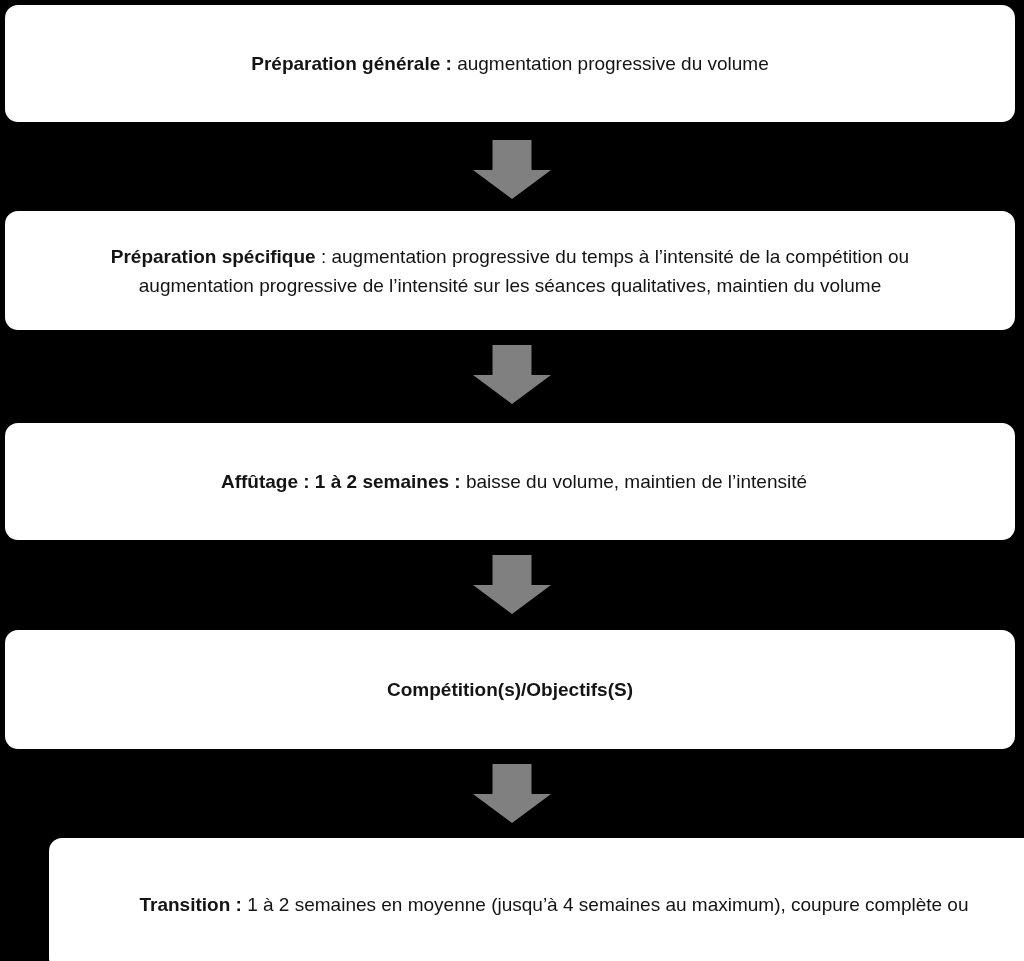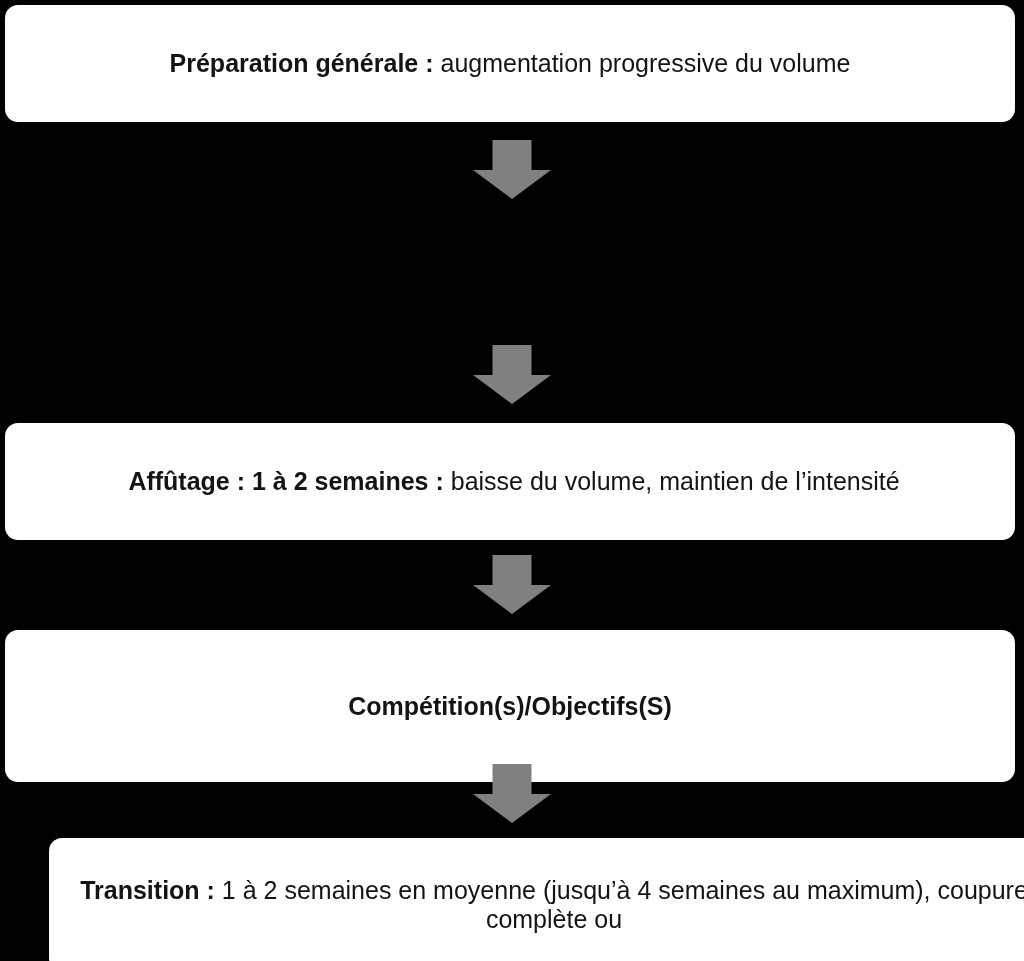--- a/index.html
+++ b/index.html
@@ -23,56 +23,59 @@
     border-radius: 13px;
     display: flex;
     align-items: center;
     justify-content: center;
     box-sizing: border-box;
     padding: 0 16px;
   }
   .step-box p {
     margin: 0;
     text-align: center;
-    font-size: 25px;
+    font-size: 19px;
     line-height: 29px;
     color: #141414;
     font-weight: 400;
   }
   .step-box p strong {
     font-weight: 700;
   }
   .arrow {
     position: absolute;
     left: 473px;
     display: block;
   }
   .box-1 { top: 5px;   height: 117px; }
   .box-2 { top: 211px; height: 119px; }
   .box-3 { top: 423px; height: 117px; padding-left: 24px; }
-  .box-4 { top: 630px; height: 152px; }
+  .box-4 { top: 630px; height: 119px; }
   .box-5 { top: 838px; height: 133px; margin-left: 44px; }
   .arrow-1 { top: 140px; }
   .arrow-2 { top: 345px; }
   .arrow-3 { top: 555px; }
   .arrow-4 { top: 764px; }
 </style>
 </head>
 <body>
 
 <div class="canvas">
 
   <section class="step-box box-1">
     <p><strong>Préparation générale :</strong><span> augmentation progressive du volume</span></p>
   </section>
 
   <svg class="arrow arrow-1" width="78" height="59" viewBox="0 0 78 59">
     <polygon points="19.5,0 58.5,0 58.5,30 78,30 39,59 0,30 19.5,30" fill="#808080"></polygon>
   </svg>
 
+  <section class="step-box box-2">
+    <p><strong>Préparation spécifique</strong><span> : augmentation progressive du temps à l’intensité de la compétition ou</span><br><span>augmentation progressive de l’intensité sur les séances qualitatives, maintien du volume</span></p>
+  </section>
 
   <svg class="arrow arrow-2" width="78" height="59" viewBox="0 0 78 59">
     <polygon points="19.5,0 58.5,0 58.5,30 78,30 39,59 0,30 19.5,30" fill="#808080"></polygon>
   </svg>
 
   <section class="step-box box-3">
     <p><strong>Affûtage : 1 à 2 semaines :</strong><span> baisse du volume, maintien de l’intensité</span></p>
   </section>
 
   <svg class="arrow arrow-3" width="78" height="59" viewBox="0 0 78 59">

